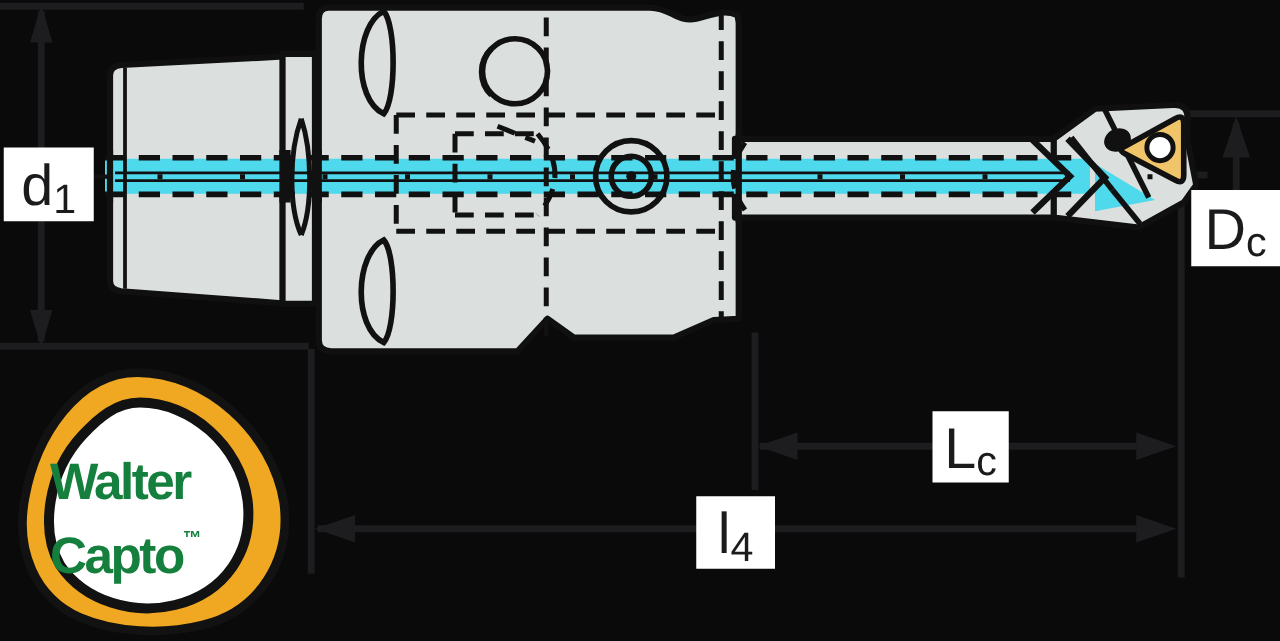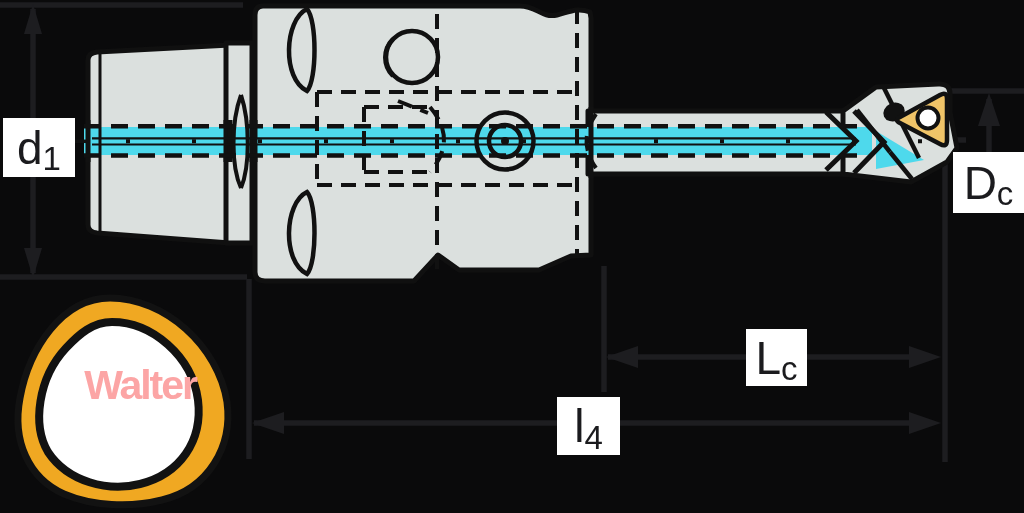--- a/index.html
+++ b/index.html
@@ -11,21 +11,21 @@
   .dim-label{
     position:absolute;background:#ffffff;color:#1b1b1e;
     display:flex;align-items:center;justify-content:center;
     font-family:"Liberation Sans",sans-serif;line-height:1;
     z-index:5;
   }
   .dim-label .base{font-size:46px;}
   .dim-label .sub{font-size:33px;transform:translateY(11px);}
   .logo-text{
     position:absolute;left:40px;top:363px;width:156px;z-index:6;
-    text-align:right;color:#fca5a5;font-weight:bold;
+    text-align:left;color:#15803d;font-weight:bold;
     font-size:41px;line-height:45px;letter-spacing:-2px;
     font-family:"Liberation Sans",sans-serif;
   }
   .logo-text .tm{font-size:15px;vertical-align:23px;letter-spacing:0;}
 </style>
 </head>
 <body>
 
 <div class="stage">
 
@@ -154,15 +154,16 @@
       <span class="sub">c</span>
 </div>
 
 <div class="dim-label" style="left:557px;top:397px;width:63px;height:58px">
   <span class="base">l</span>
       <span class="sub">4</span>
 </div>
 
 <div class="logo-text">
   <div><span>Walter</span></div>
+  <div><span>Capto</span><span class="tm">™</span></div>
 </div>
 
 </div>
 
 </body></html>

